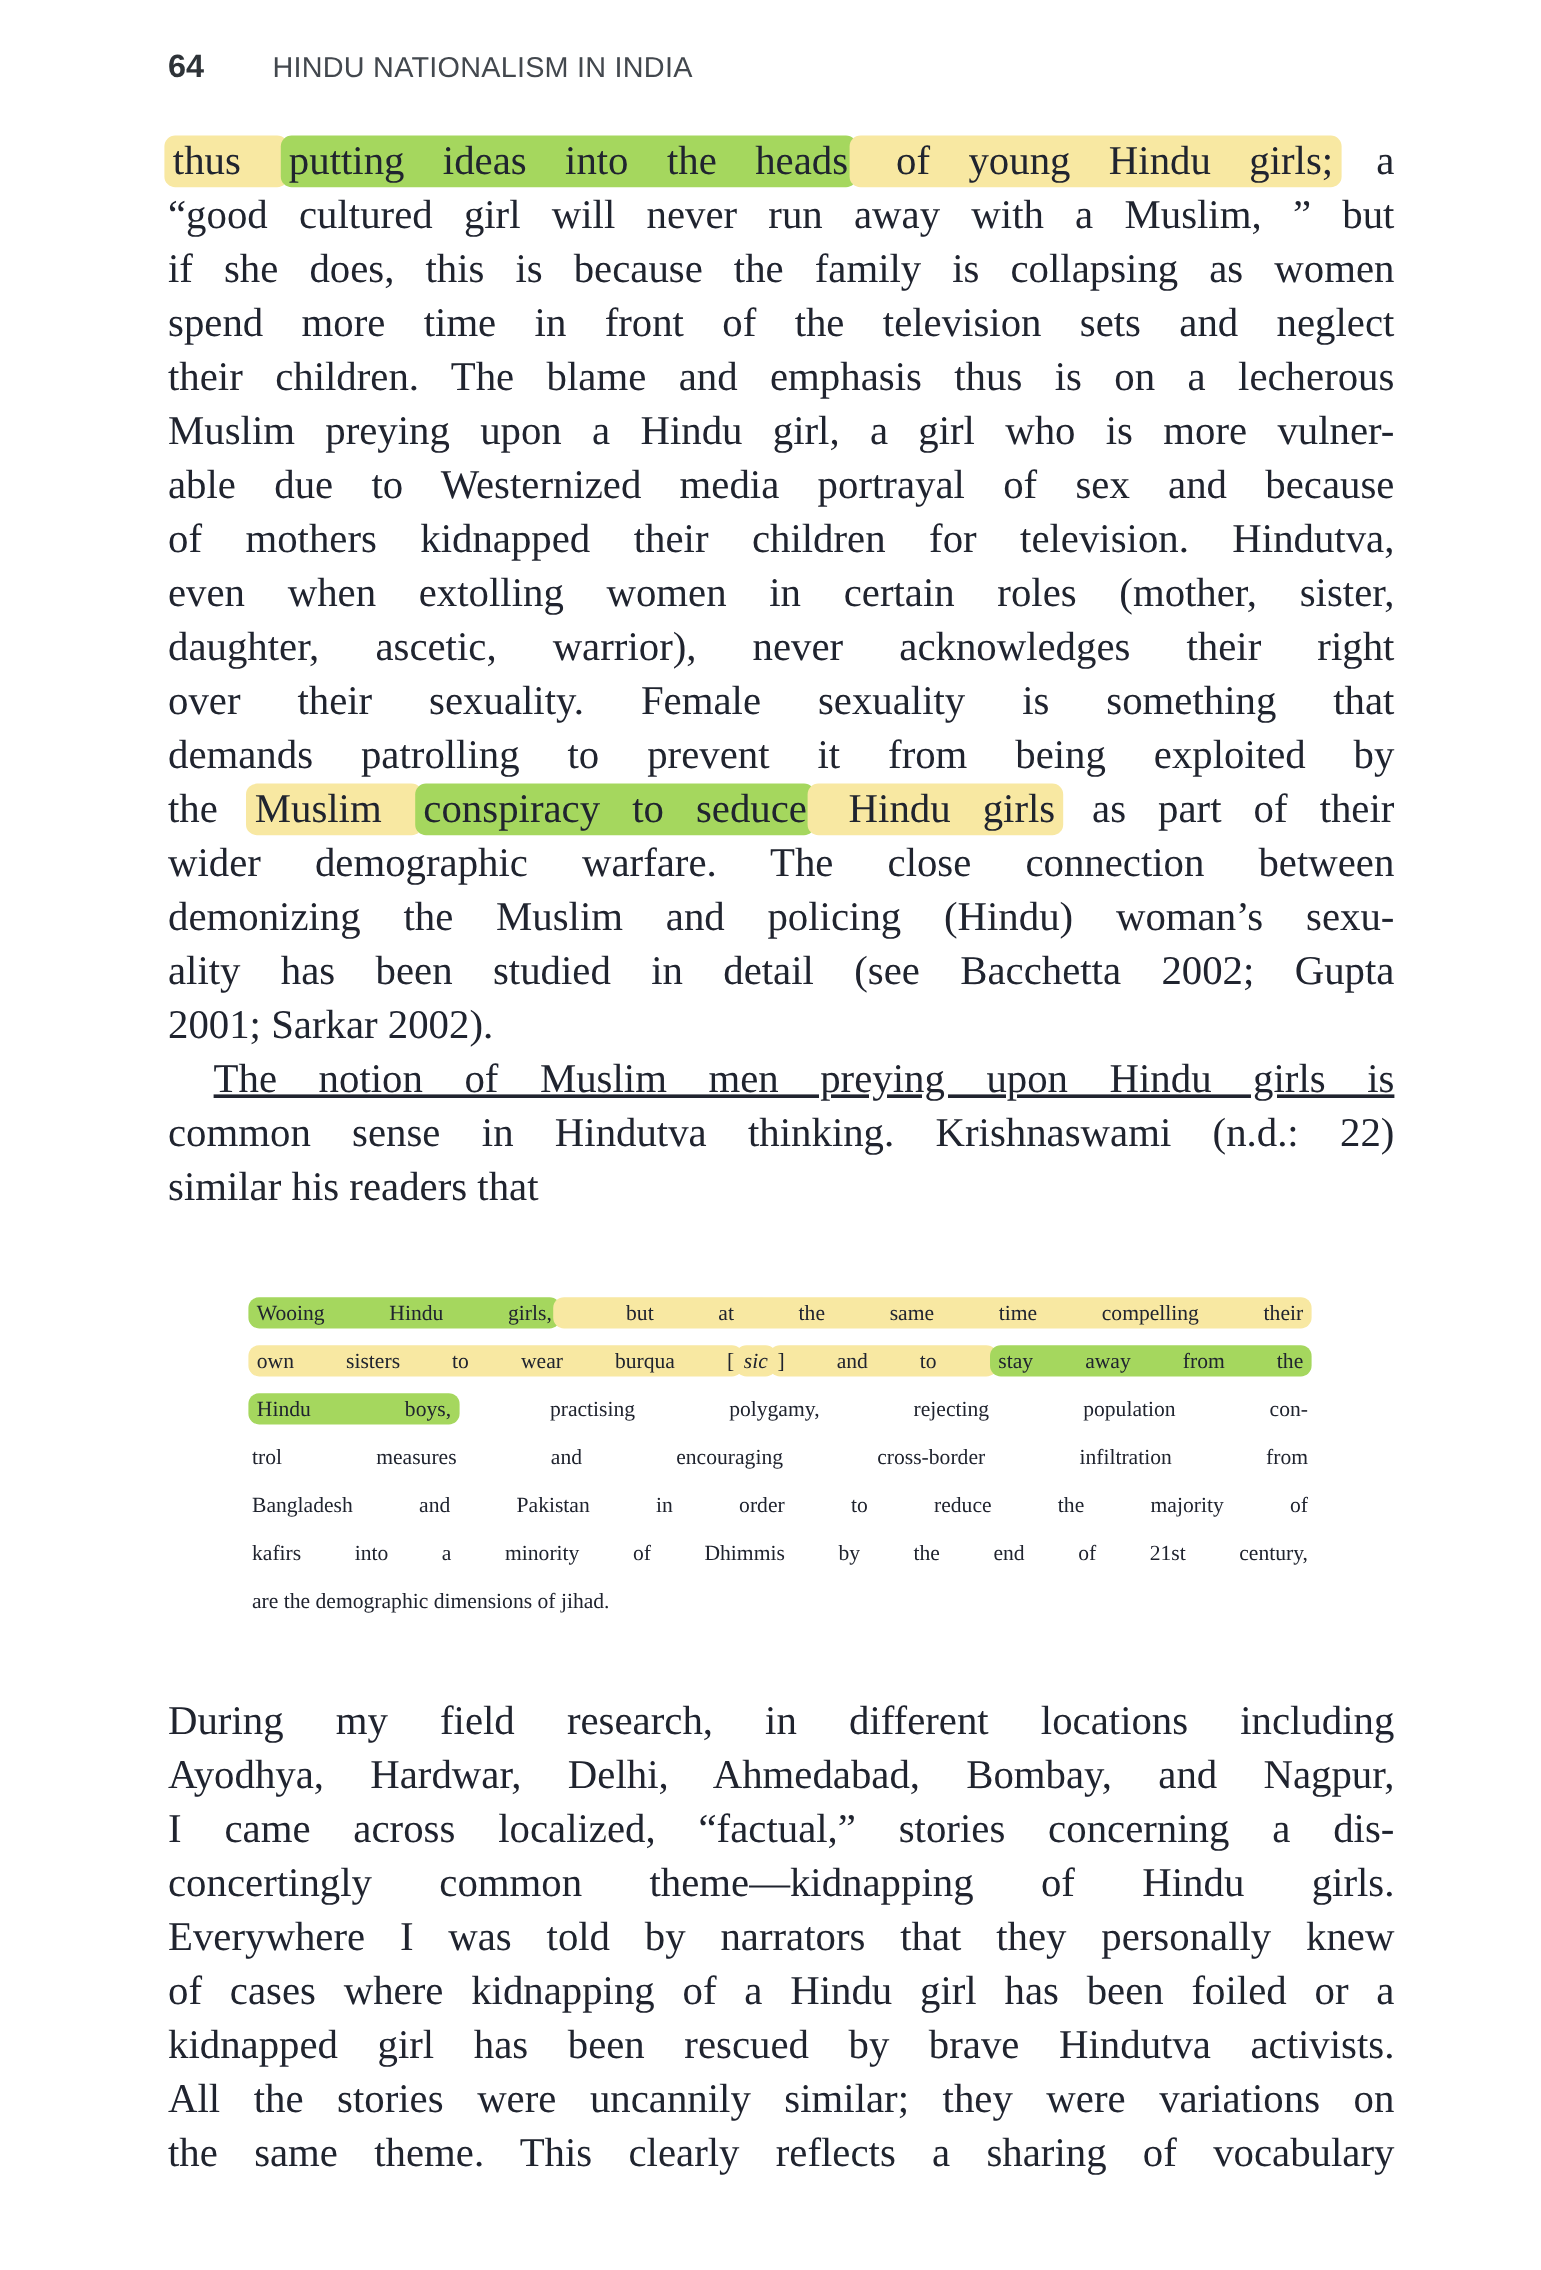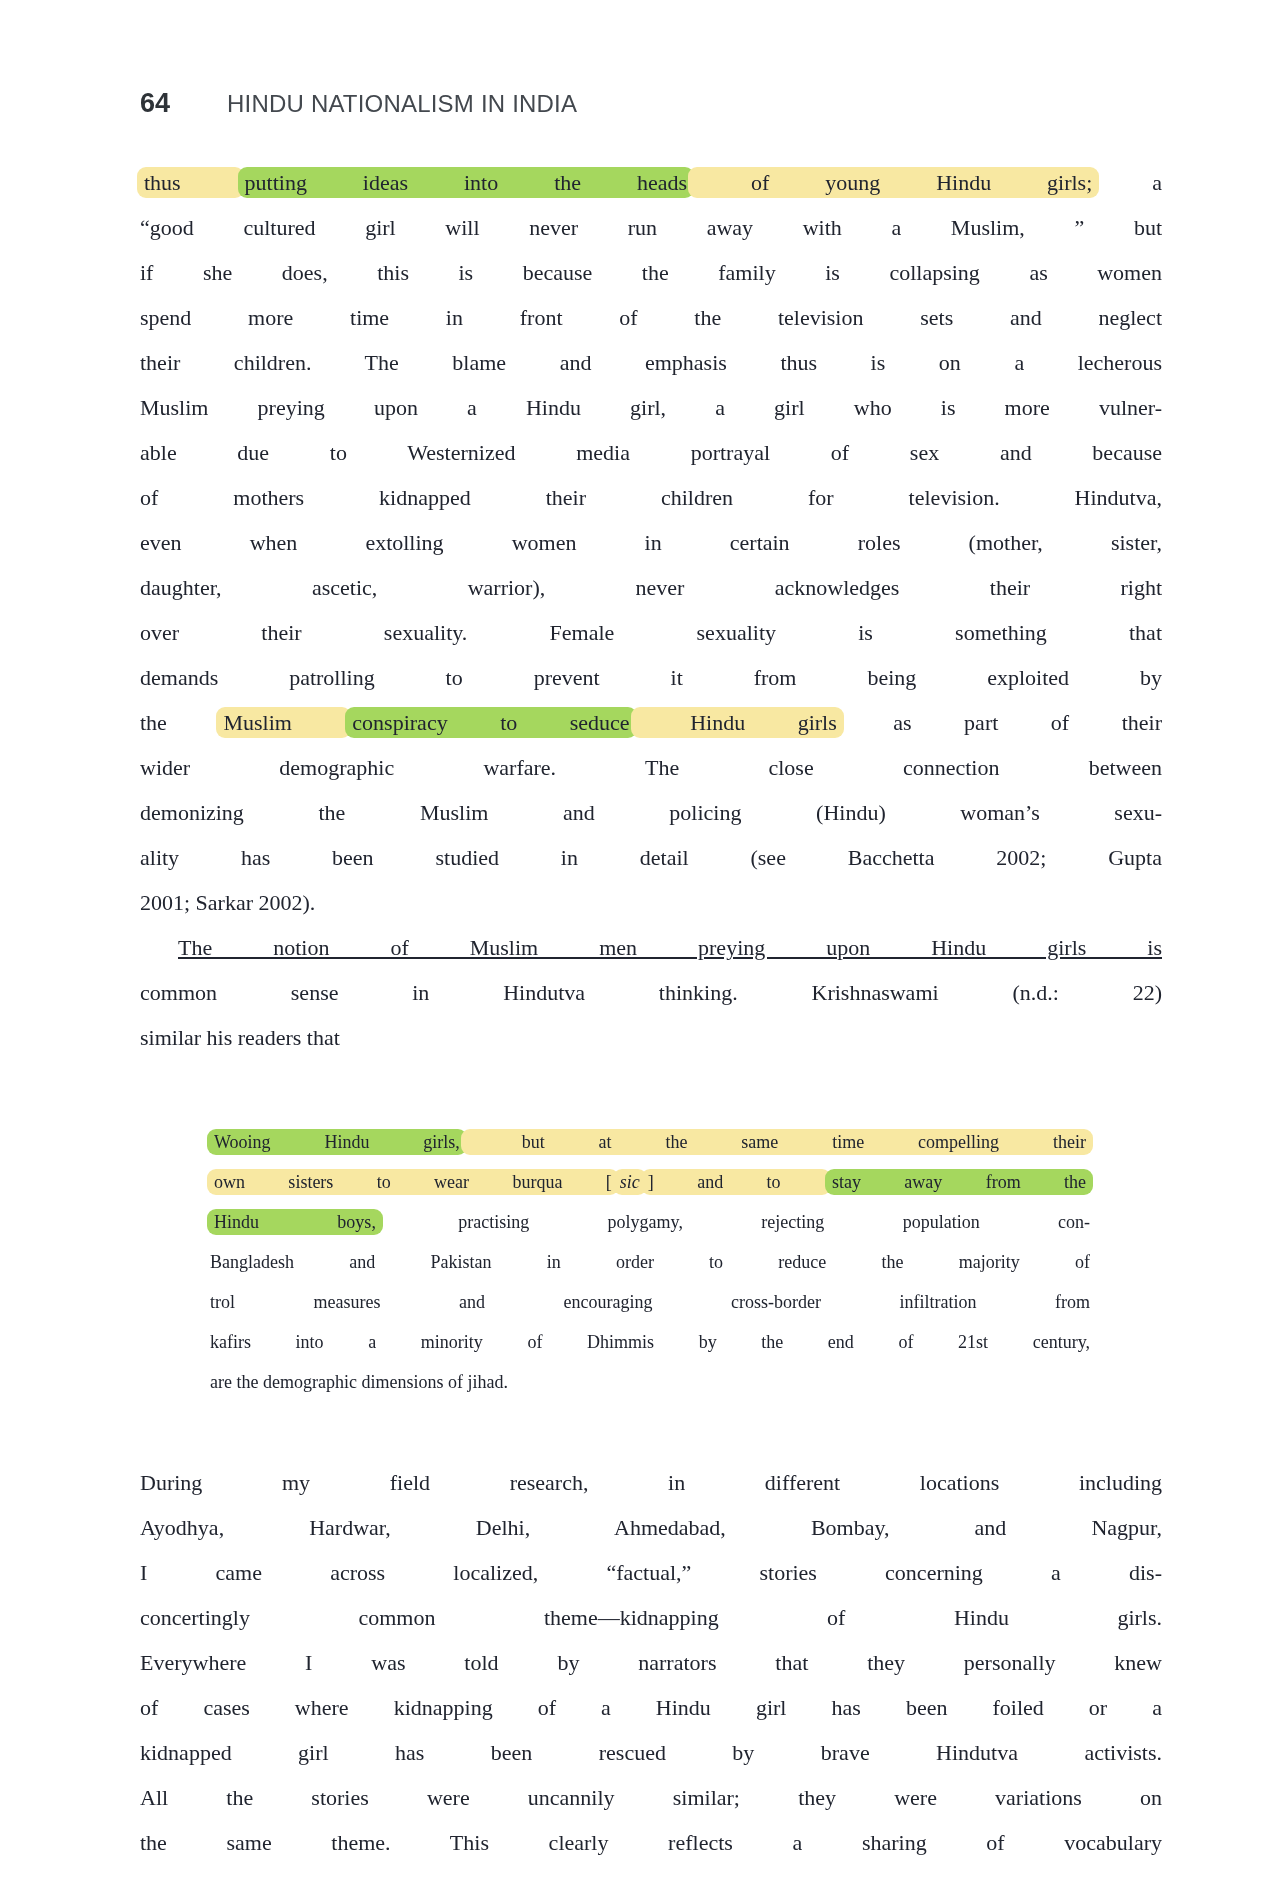--- a/index.html
+++ b/index.html
@@ -11,37 +11,37 @@
   * { box-sizing: border-box; }
   html, body { margin: 0; padding: 0; }
   body {
     width: 1284px;
     height: 1892px;
     background: #ffffff;
     font-family: "Liberation Serif", serif;
     color: var(--ink);
     overflow: hidden;
   }
-  .page { padding-top: 88px; }
+  .page { padding-top: 40px; }
 
   .header {
     margin-left: 140px;
     width: 1022px;
     font-family: "Liberation Sans", sans-serif;
     color: var(--header-ink);
     display: flex;
     align-items: baseline;
     height: 34px;
   }
   .pagenum { font-size: 27px; font-weight: 700; color: #2e3338; }
   .runtitle { font-size: 24px; letter-spacing: 0.2px; margin-left: 57px; }
 
   .content { margin-left: 140px; width: 1022px; }
 
-  .para { font-size: 22px; }
+  .para { font-size: 34px; }
   .para .line {
     line-height: 45px;
     text-align: justify;
     text-align-last: justify;
   }
   .line.last { text-align-last: left; }
   .line.indent { text-indent: 38px; text-decoration: underline; }
 
   .para-1 { margin-top: 38px; }
 
@@ -96,22 +96,22 @@
       </div>
     <div class="para para-2">
         <div class="line indent"><span>The notion of Muslim men preying upon Hindu girls is</span></div>
         <div class="line"><span>common sense in Hindutva thinking. Krishnaswami (n.d.: 22)</span></div>
         <div class="line last"><span>similar his readers that</span></div>
       </div>
     <div class="quote">
         <div class="line"><span class="hl hl-g">Wooing Hindu girls,</span><span class="hl hl-y"> but at the same time compelling their</span></div>
         <div class="line"><span class="hl hl-y">own sisters to wear burqua [</span><span class="hl hl-y it">sic</span><span class="hl hl-y">] and to </span><span class="hl hl-g">stay away from the</span></div>
         <div class="line"><span class="hl hl-g">Hindu boys,</span><span> practising polygamy, rejecting population con-</span></div>
+        <div class="line"><span>trol measures and encouraging cross-border infiltration from</span></div>
         <div class="line"><span>Bangladesh and Pakistan in order to reduce the majority of</span></div>
-        <div class="line"><span>trol measures and encouraging cross-border infiltration from</span></div>
         <div class="line"><span>kafirs into a minority of Dhimmis by the end of 21st century,</span></div>
         <div class="line last"><span>are the demographic dimensions of jihad.</span></div>
       </div>
     <div class="para para-3">
         <div class="line"><span>During my field research, in different locations including</span></div>
         <div class="line"><span>Ayodhya, Hardwar, Delhi, Ahmedabad, Bombay, and Nagpur,</span></div>
         <div class="line"><span>I came across localized, “factual,” stories concerning a dis-</span></div>
         <div class="line"><span>concertingly common theme—kidnapping of Hindu girls.</span></div>
         <div class="line"><span>Everywhere I was told by narrators that they personally knew</span></div>
         <div class="line"><span>of cases where kidnapping of a Hindu girl has been foiled or a</span></div>

